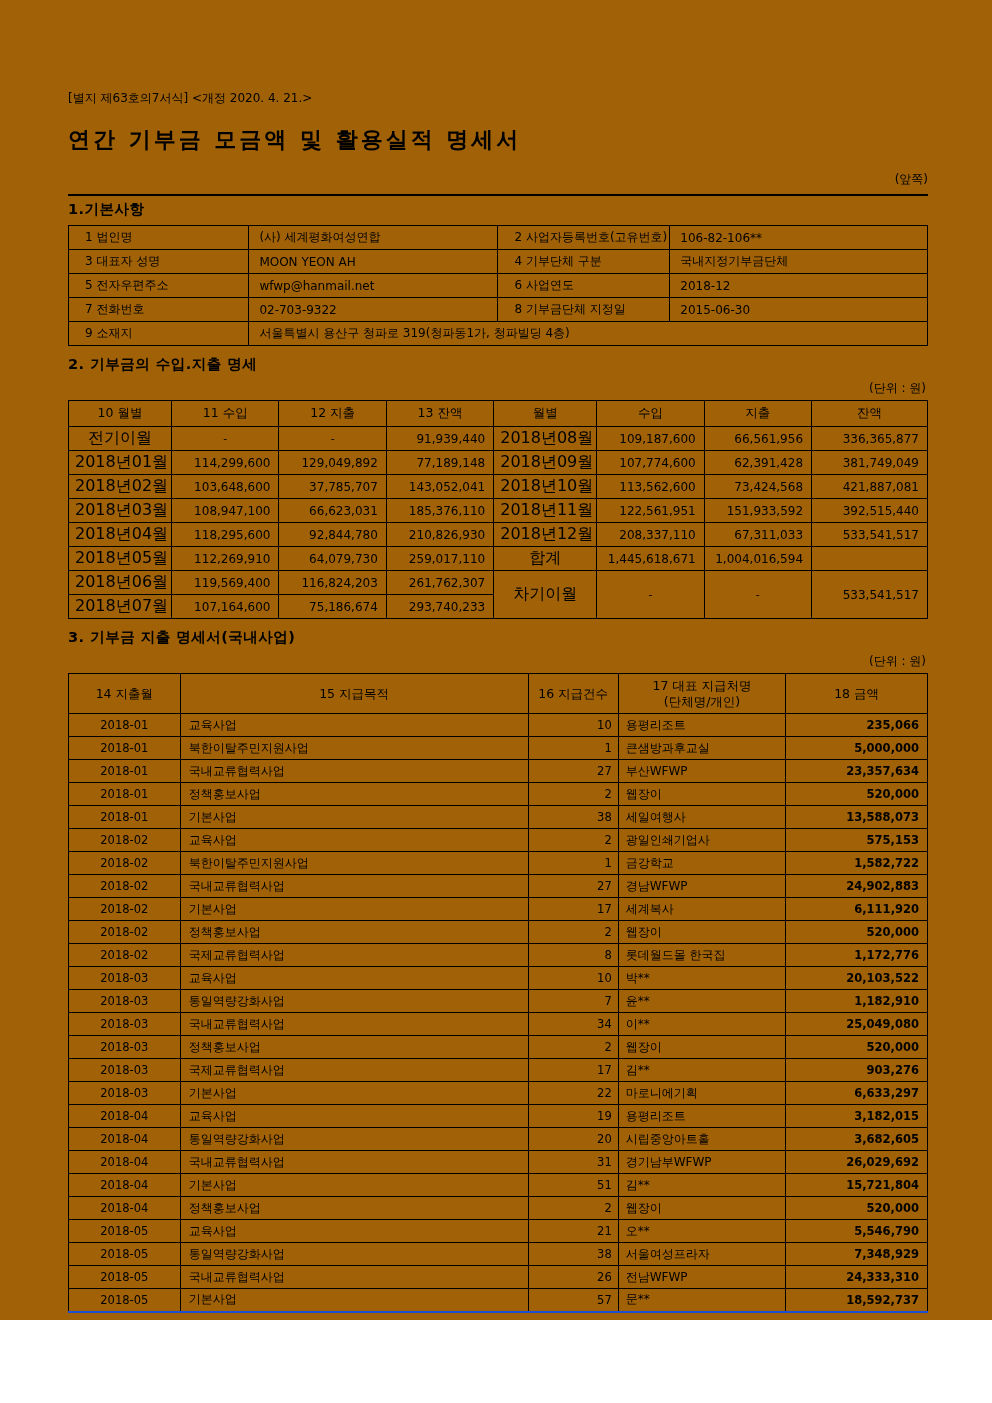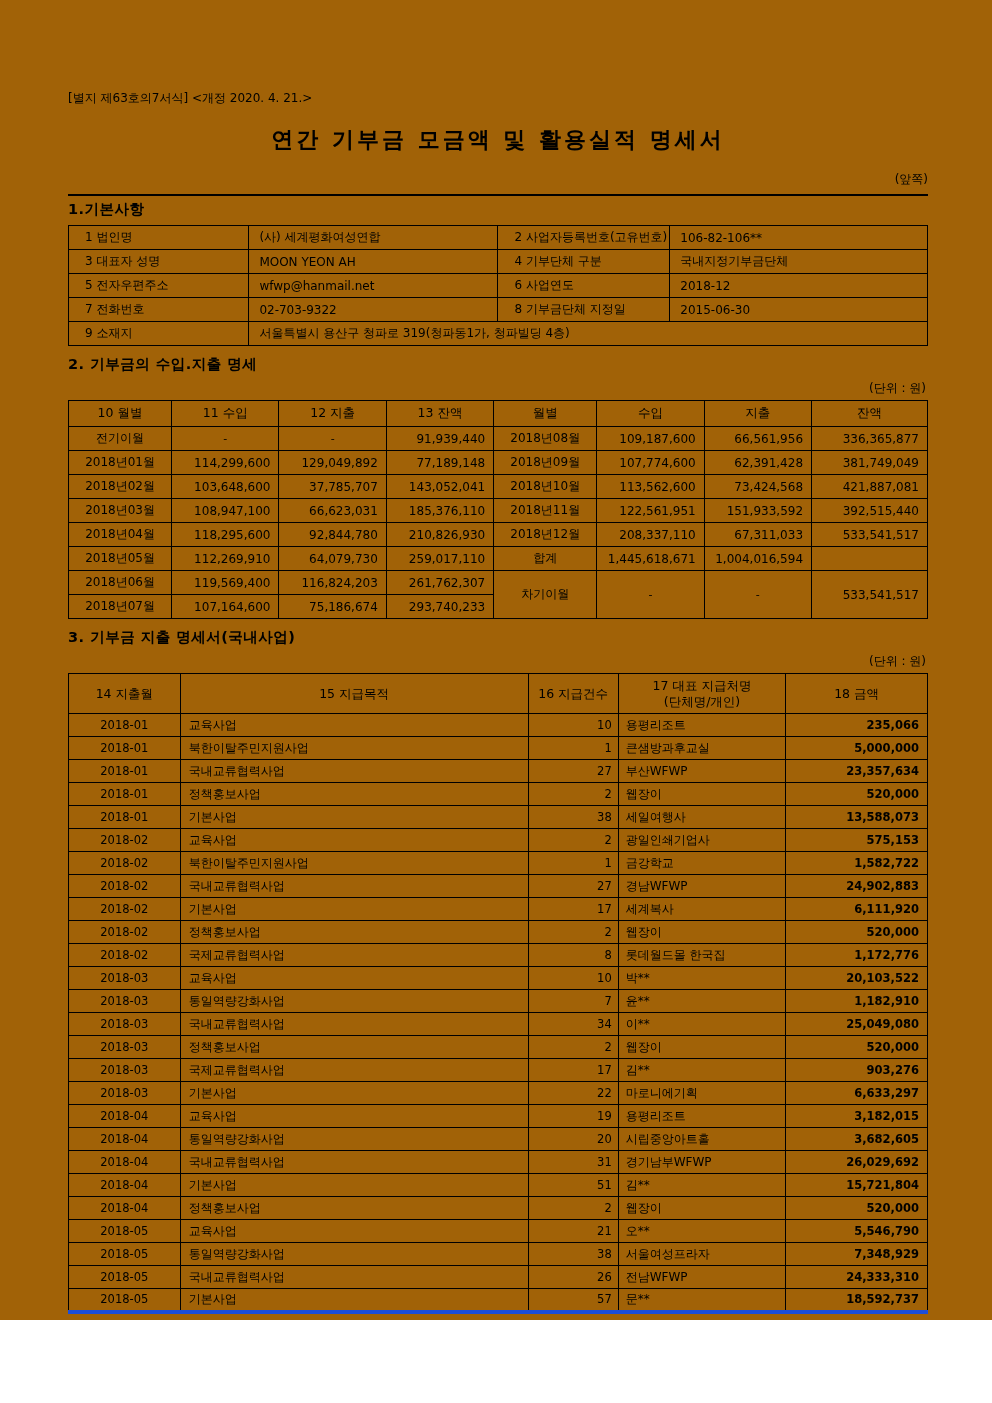--- a/index.html
+++ b/index.html
@@ -4,47 +4,47 @@
 <style>
   * { box-sizing: border-box; }
   html, body { margin: 0; padding: 0; background: #ffffff; }
   .page {
     width: 992px; height: 1320px; background: #a16207; color: #000;
     font-family: "DejaVu Sans", "Liberation Sans", sans-serif;
     padding: 90px 64px 0 68px; overflow: hidden; position: relative;
   }
   .form-ref { font-size: 12px; }
   .doc-title {
-    margin: 18px 0 0 0; text-align: center; font-size: 22px;
+    margin: 18px 0 0 0; text-align: left; font-size: 22px;
     font-weight: bold; letter-spacing: 3px;
   }
   .side-label { margin-top: 16px; text-align: right; font-size: 12px; }
   .rule { border-top: 2px solid #000; margin-top: 6px; }
   h2.sec { font-size: 14.5px; font-weight: bold; margin: 4px 0 6px 0; letter-spacing: 0.5px; }
   h2.sec.gap { margin-top: 9px; }
   .unit { text-align: right; font-size: 12px; margin: 2px 2px 3px 0; }
   table { border-collapse: collapse; width: 860px; table-layout: fixed; }
   td, th {
     border: 1px solid #000; padding: 1px 6px; font-weight: normal;
     overflow: hidden; white-space: nowrap; font-size: 12px;
   }
   
   #t1 td { height: 24px; text-align: left; }
   #t1 td.lbl { padding-left: 16px; }
   #t1 td.val { padding-left: 10px; }
   
   #t2 th { height: 26px; text-align: center; font-size: 12.5px; }
   #t2 td { height: 24px; }
-  #t2 td.mon { text-align: center; font-size: 12px; }
+  #t2 td.mon { text-align: center; font-size: 16px; }
   #t2 td.num { text-align: right; font-size: 12px; padding-right: 8px; }
   #t2 td.dash { text-align: center; font-size: 11px; }
   
   #t3 th { height: 40px; text-align: center; font-size: 12.5px; white-space: pre-line; line-height: 1.25; }
   #t3 td { height: 23px; }
-  #t3 { border-bottom: 4px solid #1d4ed8; border-radius: 21px; }
+  #t3 { border-bottom: 2px solid #1d4ed8; border-radius: 21px; }
   #t3 td.c3-date { text-align: center; font-size: 11.5px; }
   #t3 td.c3-purpose { text-align: left; padding-left: 8px; }
   #t3 td.c3-count { text-align: right; font-size: 11.5px; padding-right: 6px; }
   #t3 td.c3-payee { text-align: left; padding-left: 7px; }
   #t3 td.c3-amount { text-align: right; font-size: 11.5px; padding-right: 8px; font-weight: bold; }
 </style>
 </head>
 <body>
 
 <div class="page">

